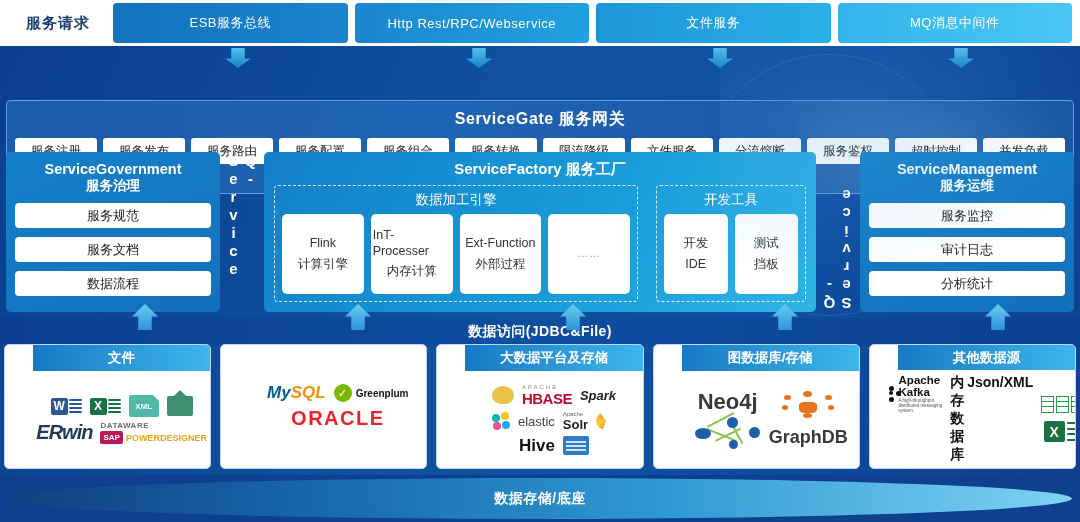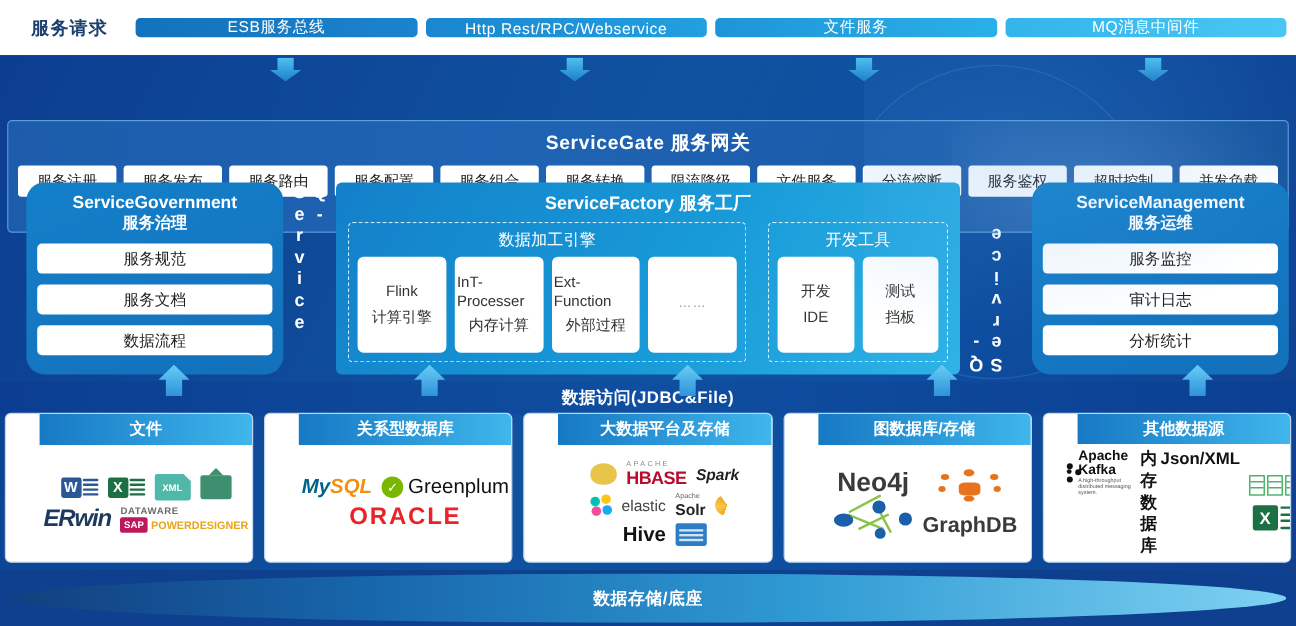--- a/index.html
+++ b/index.html
@@ -13,21 +13,21 @@
   .req-bar{
     position:absolute; left:0; top:0; width:1080px; height:46px;
     background:#ffffff; display:flex; align-items:center; padding:0 8px 0 10px;
     gap:7px;
   }
   .req-label{
     width:96px; flex:0 0 96px; text-align:center;
     font-size:15px; font-weight:bold; color:#1b3f6e; letter-spacing:1px;
   }
   .req-btn{
-    flex:1 1 0; height:16px; border-radius:4px; color:#fff;
+    flex:1 1 0; height:40px; border-radius:4px; color:#fff;
     font-size:13px; display:flex; align-items:center; justify-content:center;
     letter-spacing:.5px;
   }
   .req-btn.b0{ background:linear-gradient(90deg,#1272bd,#1b83cd); }
   .req-btn.b1{ background:linear-gradient(90deg,#1a86cf,#22a0e0); }
   .req-btn.b2{ background:linear-gradient(90deg,#1e95d8,#2ab0e8); }
   .req-btn.b3{ background:linear-gradient(90deg,#33b5ec,#49c6f3); }
 
   
   .arrow-down{
@@ -77,24 +77,23 @@
   .chip{
     flex:1 1 0; height:26px; background:#fff; border-radius:3px;
     display:flex; align-items:center; justify-content:center;
     font-size:12.5px; color:#1d1d1d; white-space:nowrap;
   }
 
   
   .zone{ position:absolute; left:6px; top:106px; width:1068px; height:160px; display:flex; }
 
   .govern, .manage{
-    width:214px; flex:0 0 214px; border-radius:15px;
+    width:214px; flex:0 0 214px; border-radius:5px;
     background:linear-gradient(160deg,#1380c9 0%,#1577c2 55%,#1370bb 100%);
     padding:9px 9px 0 9px;
-    margin-left:16px;
   }
   .col-head{ color:#fff; text-align:center; line-height:1.18; }
   .col-head .en{ font-size:14.5px; font-weight:bold; display:block; }
   .col-head .cn{ font-size:13.5px; font-weight:bold; display:block; }
   .pill{
     margin-top:9px; height:25px; background:#fff; border-radius:4px;
     display:flex; align-items:center; justify-content:center;
     font-size:13px; color:#1d1d1d;
   }
 
@@ -175,21 +174,21 @@
                      border-width:0 6px 6px 6px; border-style:solid;
                      border-color:transparent transparent #3d8f70 transparent; }
   .erwin{ font-size:20px; font-weight:bold; color:#1b3a5c; font-style:italic; letter-spacing:-1px; }
   .sapbox{ background:#be185d; color:#fff; font-size:8px; font-weight:bold; padding:2px 3px; border-radius:2px; }
   .pdes{ color:#e8a51a; font-size:9px; font-weight:bold; }
   .dataware{ color:#6b6b6b; font-size:8px; font-weight:bold; letter-spacing:.5px; }
   .mysql{ font-size:17px; font-weight:bold; color:#00618a; font-style:italic; }
   .mysql em{ color:#f29111; font-style:italic; }
   .gp-dot{ width:18px; height:18px; border-radius:50%; background:#7ab800;
            display:flex; align-items:center; justify-content:center; color:#fff; font-size:11px; }
-  .gp-txt{ font-size:17px; font-weight:normal; color:#111; }
+  .gp-txt{ font-size:10px; font-weight:bold; color:#111; }
   .oracle{ color:#e8242a; font-size:20px; font-weight:bold; letter-spacing:1.5px; }
   .hivebee{ width:22px; height:18px; background:#e8c44a; border-radius:50% 50% 45% 45%; position:relative; }
   .hbase{ color:#ba0c2f; font-size:15px; font-weight:bold; letter-spacing:-.5px; }
   .hbase small{ display:block; color:#8a8a8a; font-size:6px; letter-spacing:2px; font-weight:normal; }
   .spark{ color:#222; font-size:13px; font-weight:bold; font-style:italic; }
   .elastic-dots{ width:18px; height:18px; position:relative; }
   .elastic-dots i{ position:absolute; width:8px; height:8px; border-radius:50%; }
   .elastic-txt{ color:#444; font-size:13px; }
   .solr{ color:#222; font-size:13px; font-weight:bold; }
   .solr small{ display:block; font-size:6px; color:#666; font-weight:normal; }
@@ -384,21 +383,20 @@
             <span style="display:flex;align-items:center;gap:3px;">
               <span class="sapbox">SAP</span>
               <span class="pdes">POWERDESIGNER</span>
             </span>
           </span>
         </div>
       </div>
     </div>
 
     <div class="card">
-      <div class="card-head">关系型数据库</div>
       <div class="card-body">
         <div class="logo-row">
           <span class="mysql">
             <span>My</span><em>SQL</em>
           </span>
           <span class="logo-row" style="gap:4px;">
             <span class="gp-dot">✓</span>
             <span class="gp-txt">Greenplum</span>
           </span>
         </div>

